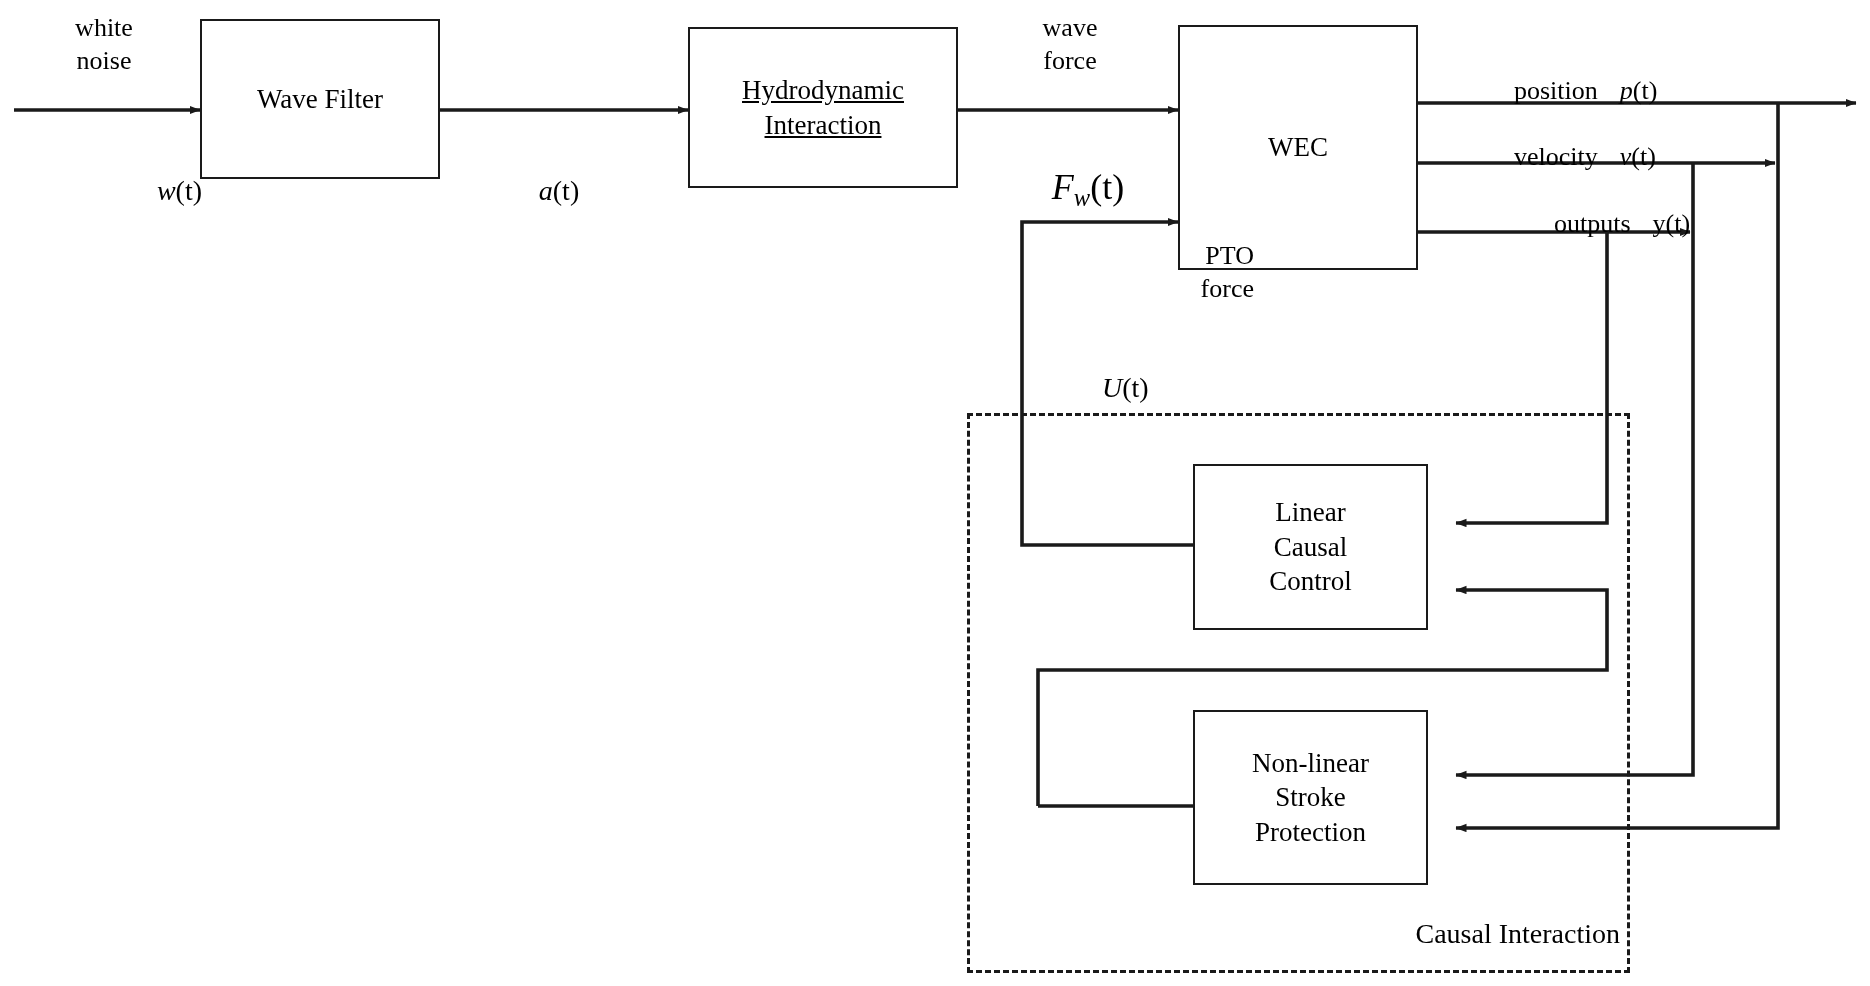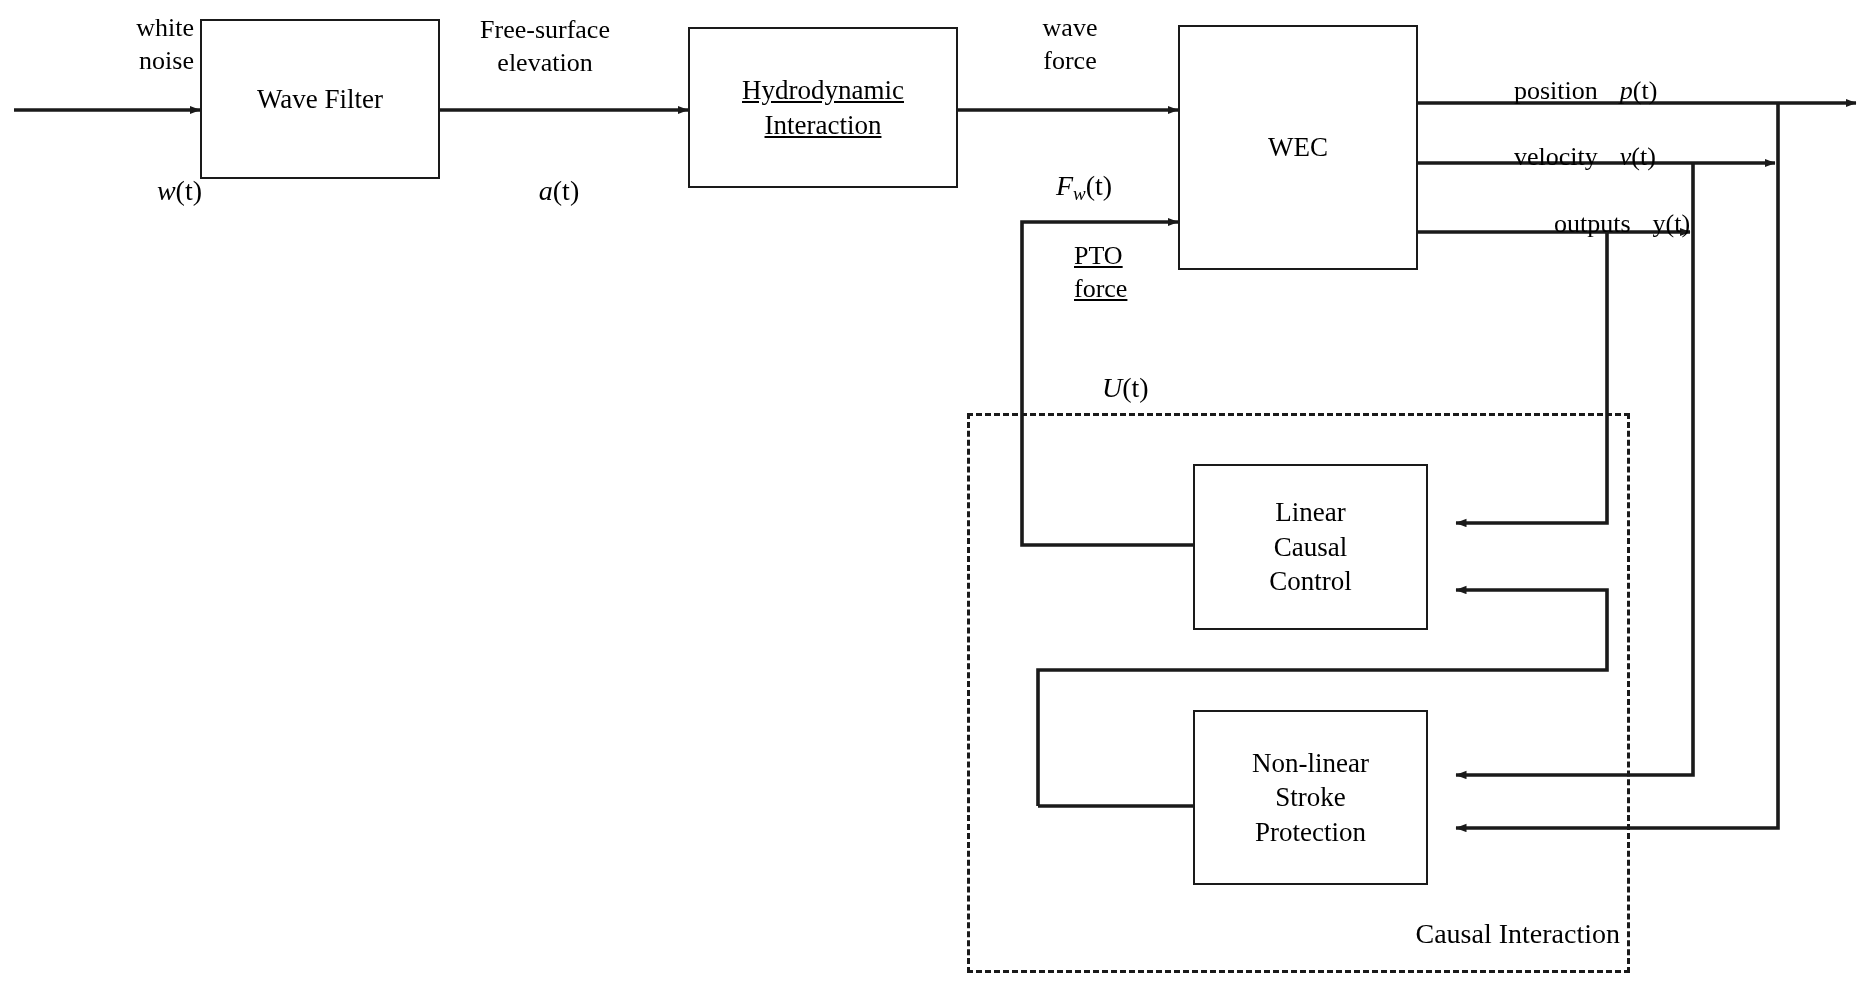--- a/index.html
+++ b/index.html
@@ -80,39 +80,37 @@
 Causal
 Control</span>
   </div>
 
   <div class="blk" style="left:1193px;top:710px;width:235px;height:175px;">
     <span style="white-space:pre-line;">Non-linear
 Stroke
 Protection</span>
   </div>
 
-  <div class="lbl left" style="left:14px;top:12px;width:180px;text-align:right;">white
+  <div class="lbl left" style="left:14px;top:12px;width:180px;text-align:center;">white
 noise</div>
   <div class="lbl left math" style="left:22px;top:138px;width:180px;text-align:right;font-size:28px;">
     <span>w</span><span class="upr">(t)</span>
   </div>
 
-  <div class="lbl" style="left:400px;top:14px;width:290px;">Free-surface
-elevation</div>
   <div class="lbl math" style="left:410px;top:138px;width:270px;font-size:28px;">
     <span>a</span><span class="upr">(t)</span>
   </div>
 
   <div class="lbl" style="left:960px;top:12px;width:220px;">wave
 force</div>
-  <div class="lbl math" style="left:960px;top:133px;width:220px;font-size:28px;">
+  <div class="lbl math" style="left:960px;top:120px;width:220px;font-size:36px;">
     <span>F</span><span class="sub">w</span><span class="upr">(t)</span>
   </div>
 
-  <div class="lbl left" style="left:1074px;top:240px;width:180px;text-align:left;text-decoration:underline;">PTO
+  <div class="lbl left" style="left:1074px;top:240px;width:180px;text-align:right;">PTO
 force</div>
   <div class="lbl left" style="left:1488px;top:42px;width:330px;text-align:left;">
     <span>position</span><span style="display:inline-block;width:22px;"></span><span class="math"><span>p</span><span class="upr">(t)</span></span>
   </div>
 
   <div class="lbl left math" style="left:1074px;top:335px;width:180px;text-align:left;font-size:28px;">
     <span>U</span><span class="upr">(t)</span>
   </div>
 
   <div class="lbl left" style="left:1488px;top:108px;width:330px;text-align:left;">

